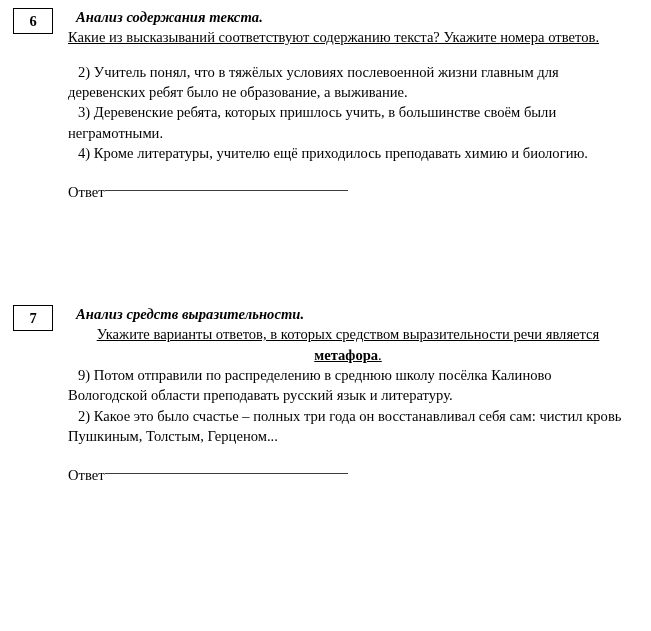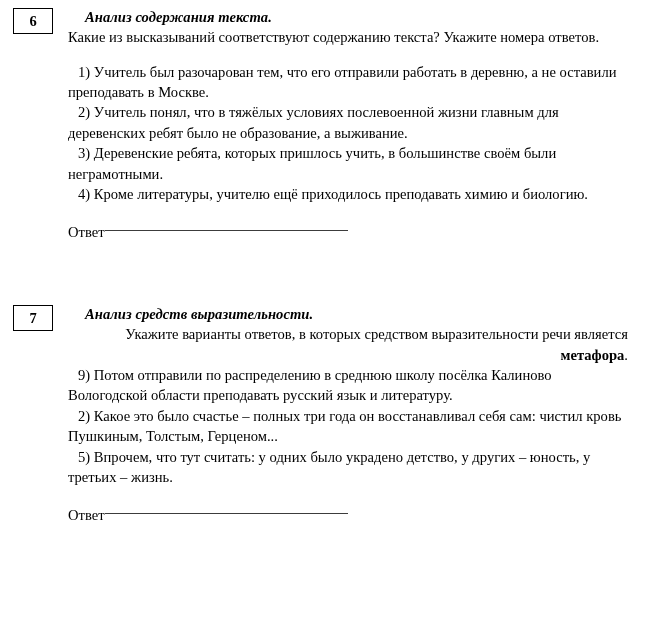--- a/index.html
+++ b/index.html
@@ -54,33 +54,34 @@
     left: 68px;
     top: 0px;
     width: 560px;
   }
 
   .task-heading {
     font-style: italic;
     font-weight: bold;
     font-size: 14.6px;
     line-height: 19px;
-    margin: 0 0 0 17px;
+    margin: 0 0 0 8px;
     letter-spacing: 0.05px;
   }
 
   .task-prompt {
     font-size: 14.6px;
     line-height: 20.5px;
     margin: 0;
     text-align: justify;
     text-justify: inter-word;
+    text-decoration: underline;
   }
   .task-prompt.no-justify {
-    text-align: right;
+    text-align: center;
   }
   .task-prompt b {
     font-weight: bold;
   }
 
   .options {
     margin: 0;
     padding: 0;
     list-style: none;
   }
@@ -125,21 +126,20 @@
     <div class="task-number-box">6</div>
 
     <div class="task-body">
       <p class="task-heading">Анализ содержания текста.</p>
 
       <p class="task-prompt">Какие из высказываний соответствуют содержанию текста? Укажите номера ответов.</p>
 
       <div class="spacer-gap"></div>
 
       <ul class="options">
-        <li class="option">1) Учитель был разочарован тем, что его отправили работать в деревню, а не оставили преподавать в Москве.</li>
         <li class="option">2) Учитель понял, что в тяжёлых условиях послевоенной жизни главным для деревенских ребят было не образование, а выживание.</li>
         <li class="option">3) Деревенские ребята, которых пришлось учить, в большинстве своём были неграмотными.</li>
         <li class="option">4) Кроме литературы, учителю ещё приходилось преподавать химию и биологию.</li>
       </ul>
 
       <div class="answer-row">
         <span class="answer-label">Ответ</span>
         <span class="answer-line"></span>
       </div>
     </div>
@@ -149,21 +149,20 @@
     <div class="task-number-box">7</div>
 
     <div class="task-body">
       <p class="task-heading">Анализ средств выразительности.</p>
 
       <p class="task-prompt no-justify"><span>Укажите варианты ответов, в которых средством выразительности речи является </span><b>метафора</b><span>.</span></p>
 
       <ul class="options">
         <li class="option">9) Потом отправили по распределению в среднюю школу посёлка Калиново Вологодской области преподавать русский язык и литературу.</li>
         <li class="option">2) Какое это было счастье – полных три года он восстанавливал себя сам: чистил кровь Пушкиным, Толстым, Герценом...</li>
-        <li class="option">5) Впрочем, что тут считать: у одних было украдено детство, у других – юность, у третьих – жизнь.</li>
       </ul>
 
       <div class="answer-row">
         <span class="answer-label">Ответ</span>
         <span class="answer-line"></span>
       </div>
     </div>
   </section>
 
 </div>

